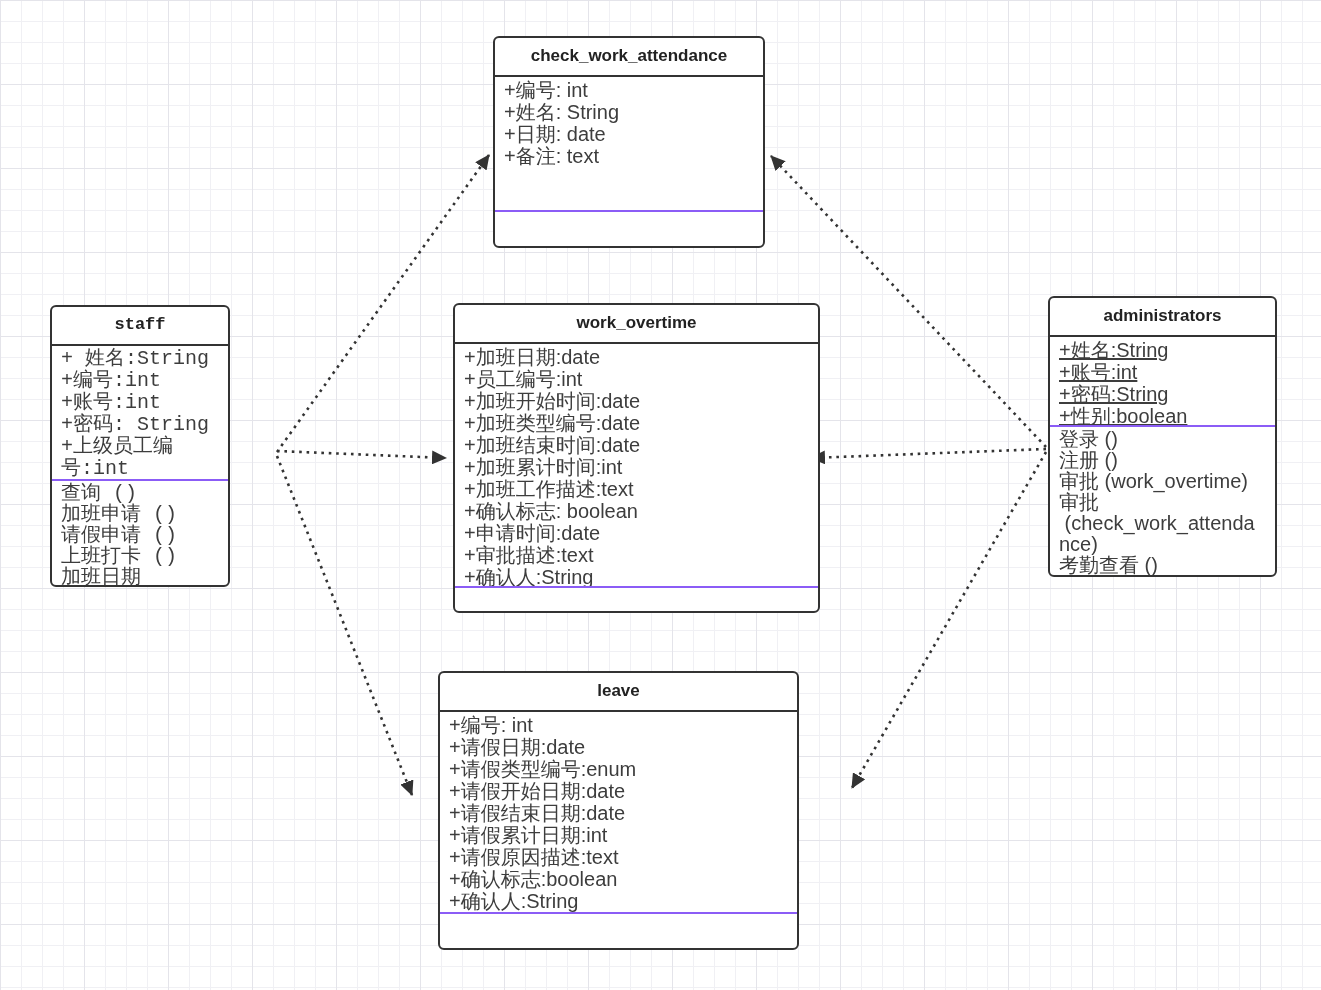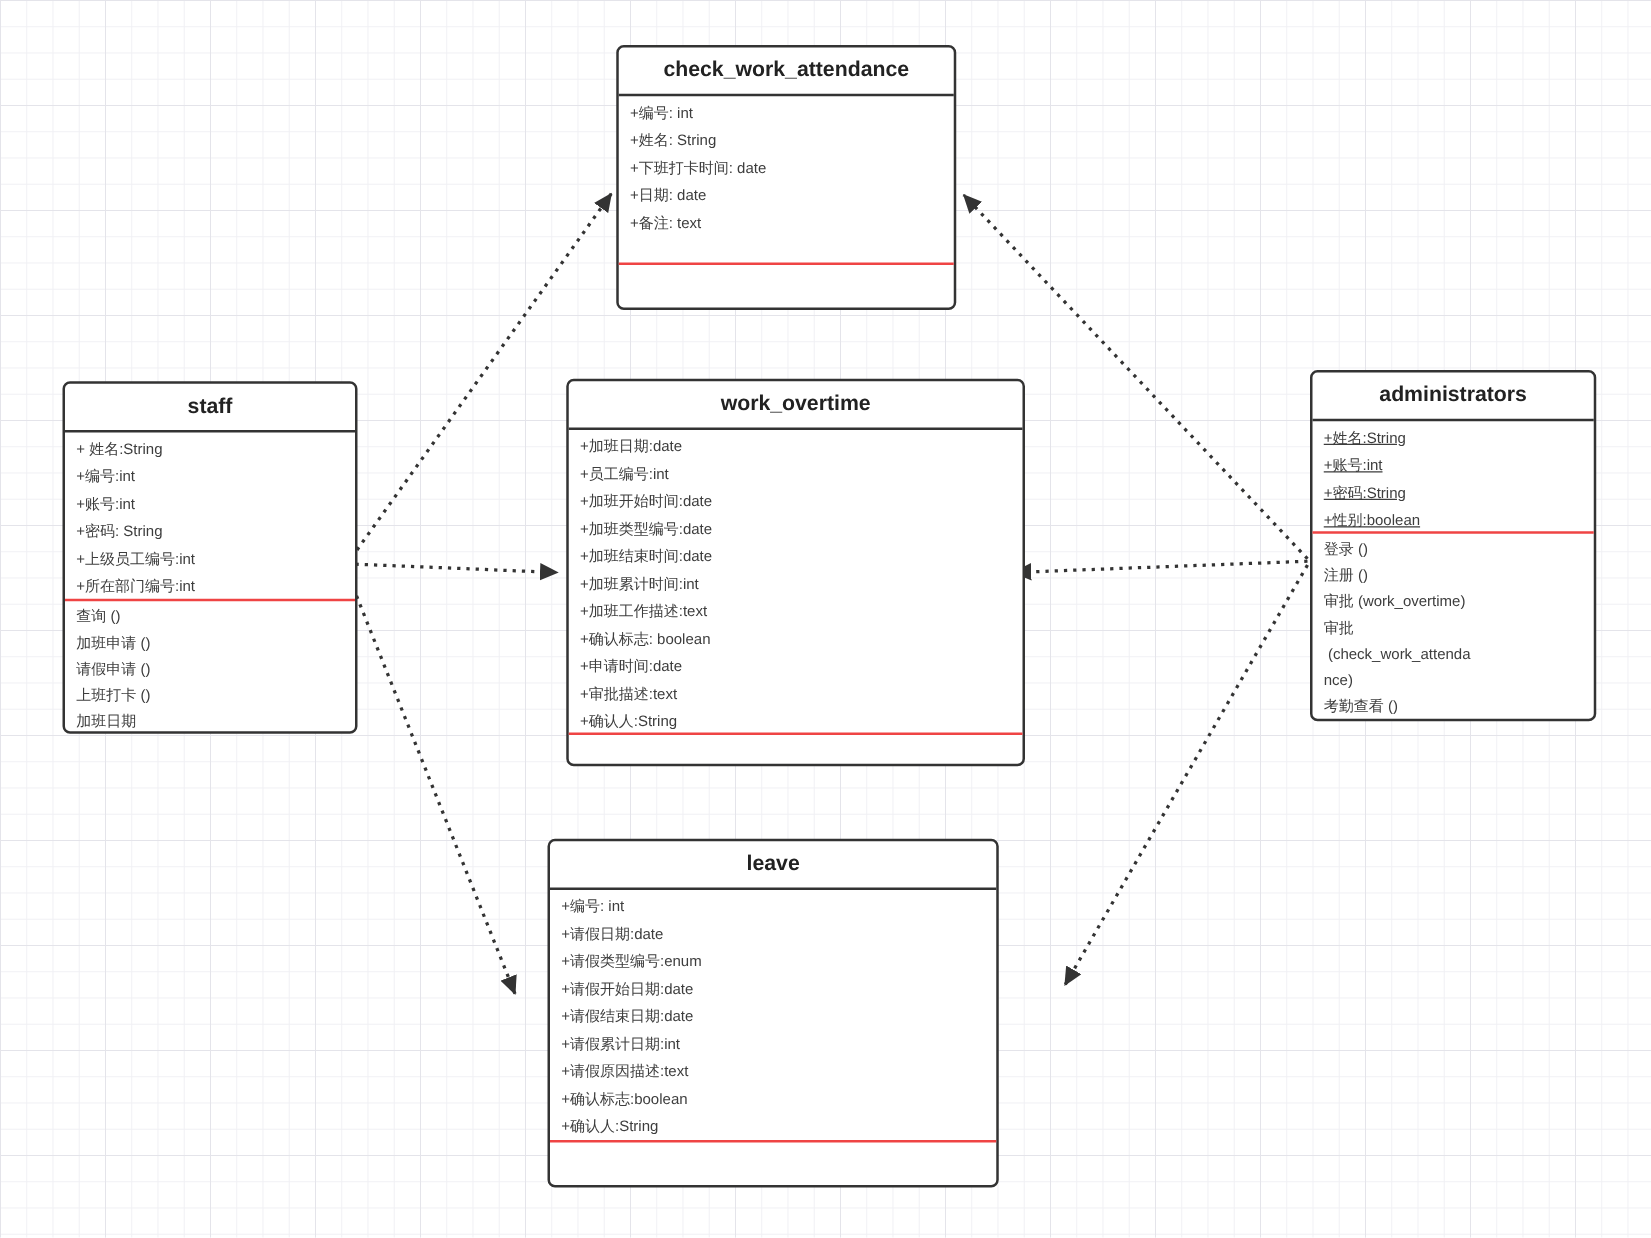--- a/index.html
+++ b/index.html
@@ -54,37 +54,37 @@
   }
   .class-attrs {
     flex: 0 0 auto;
     box-sizing: border-box;
     padding: 2px 6px 0 9px;
     overflow: hidden;
   }
   .class-methods {
     flex: 1 1 auto;
     box-sizing: border-box;
-    border-top: 2px solid #ef4444;
+    border-top: 2px solid #8b5cf6;
     padding: 2px 6px 0 9px;
     overflow: hidden;
   }
   .member-row {
-    font-size: 12px;
+    font-size: 20px;
     line-height: 22px;
     white-space: pre-wrap;
     color: #3d3d3d;
   }
   .class-methods .member-row { line-height: 21px; }
 
   
   #box-check_work_attendance { left: 493px; top: 36px;  width: 272px; height: 212px; }
   #box-check_work_attendance .class-attrs { height: 133px; }
 
-  #box-staff                 { left: 50px;  top: 305px; width: 236px; height: 282px; }
+  #box-staff                 { left: 50px;  top: 305px; width: 180px; height: 282px; font-family: Liberation Mono, monospace; }
   #box-staff .class-attrs                 { height: 133px; }
 
   #box-work_overtime         { left: 453px; top: 303px; width: 367px; height: 310px; }
   #box-work_overtime .class-attrs         { height: 242px; }
 
   #box-administrators        { left: 1048px; top: 296px; width: 229px; height: 281px; }
   #box-administrators .class-attrs        { height: 88px; text-decoration: underline; }
 
   #box-leave                 { left: 438px; top: 671px; width: 361px; height: 279px; }
   #box-leave .class-attrs                 { height: 200px; }
@@ -106,21 +106,20 @@
       <line x1="1046" y1="447" x2="771" y2="156" class="connector" stroke="#333333" marker-end="url(#arrowhead)"></line>
       <line x1="1046" y1="449" x2="811" y2="458" class="connector" stroke="#333333" marker-end="url(#arrowhead)"></line>
       <line x1="1046" y1="452" x2="852" y2="788" class="connector" stroke="#333333" marker-end="url(#arrowhead)"></line>
     </svg>
 
   <div class="class-box" id="box-check_work_attendance">
     <div class="class-title">check_work_attendance</div>
     <div class="class-attrs">
         <div class="member-row">+编号: int</div>
         <div class="member-row">+姓名: String</div>
-        <div class="member-row">+下班打卡时间: date</div>
         <div class="member-row">+日期: date</div>
         <div class="member-row">+备注: text</div>
       </div>
     <div class="class-methods"></div>
   </div>
 
   <div class="class-box" id="box-staff">
     <div class="class-title">staff</div>
     <div class="class-attrs">
         <div class="member-row">+ 姓名:String</div>

